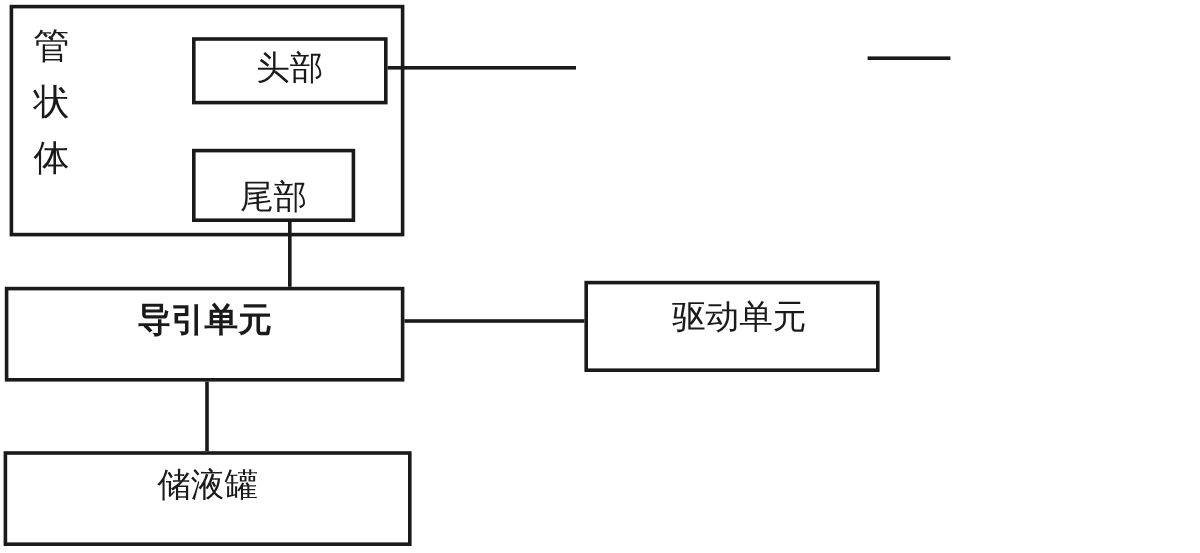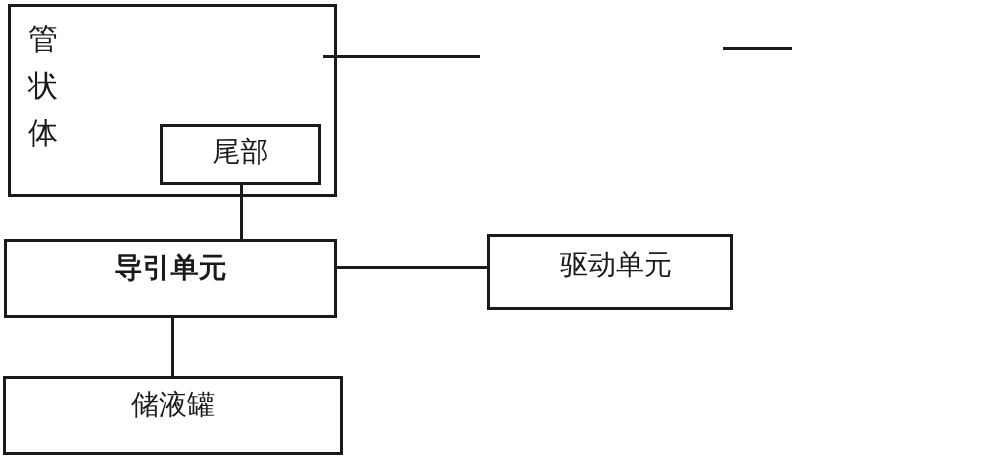--- a/index.html
+++ b/index.html
@@ -37,21 +37,21 @@
     left: 17px;
     top: 8px;
     font-size: 30px;
     line-height: 47px;
     white-space: pre-line;
     text-align: center;
   }
 
   .head-box    { left: 160px; top: 31px;  width: 163px; height: 56px; }
   .head-box .lbl { padding-top: 7px; }
-  .tail-box    { left: 160px; top: 124px; width: 161px; height: 61px; }
+  .tail-box    { left: 160px; top: 124px; width: 136px; height: 61px; align-items: flex-end; }
   .tail-box .lbl { padding-top: 8px; }
 
   .filter-box  { left: 480px; top: 19px;  width: 243px; height: 89px; }
   .storage-box {
     left: 792px; top: 2px; width: 196px; height: 105px;
     align-items: center;
     text-align: center;
     line-height: 46px;
   }
   .guide-box   { left: 4px;   top: 239px; width: 333px; height: 79px; font-weight: bold; }
@@ -75,20 +75,23 @@
 <body>
 
 <div class="stage">
 
   <div class="box outer-box">
     <div class="vlabel">管
 状
 体</div>
   </div>
 
+  <div class="box head-box">
+    <span class="lbl">头部</span>
+  </div>
 
   <div class="box tail-box">
     <span class="lbl">尾部</span>
   </div>
 
 
 
   <div class="box guide-box">
     <span class="lbl">导引单元</span>
   </div>

